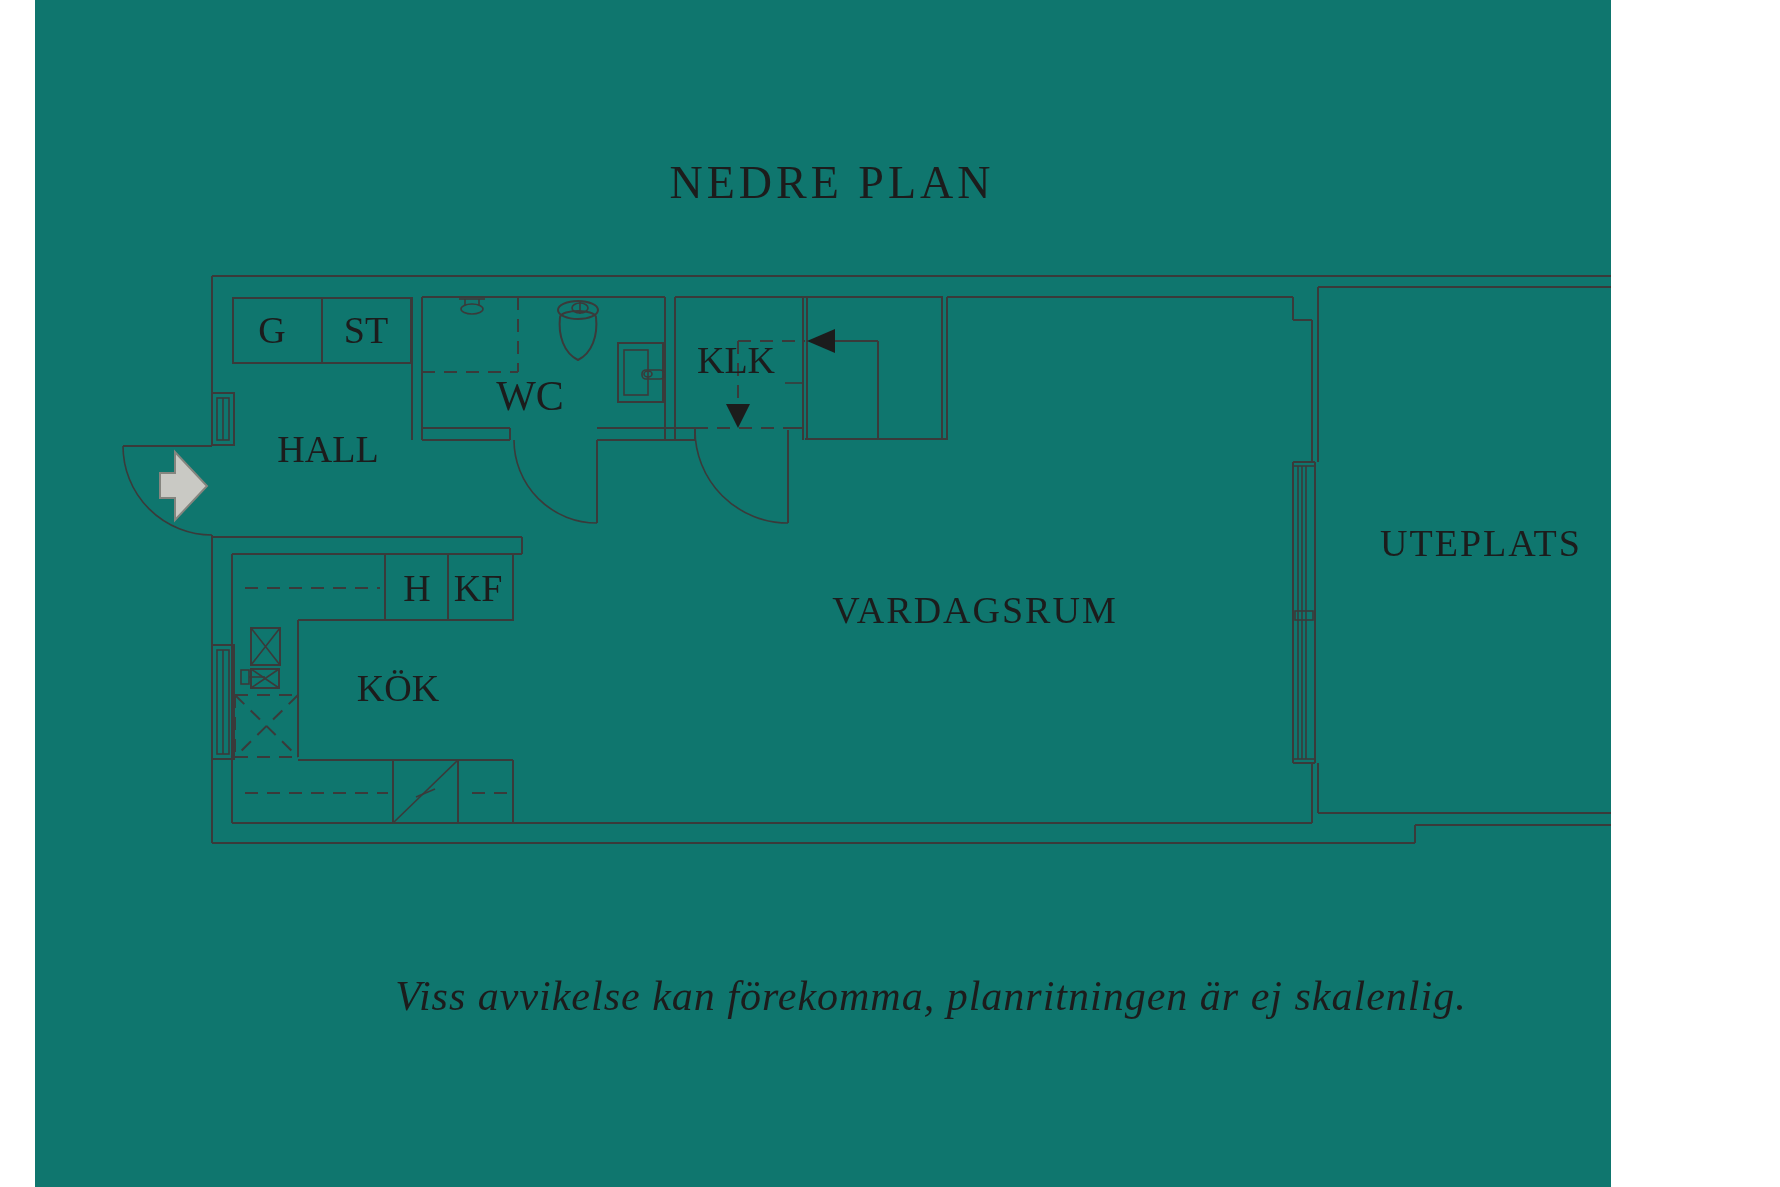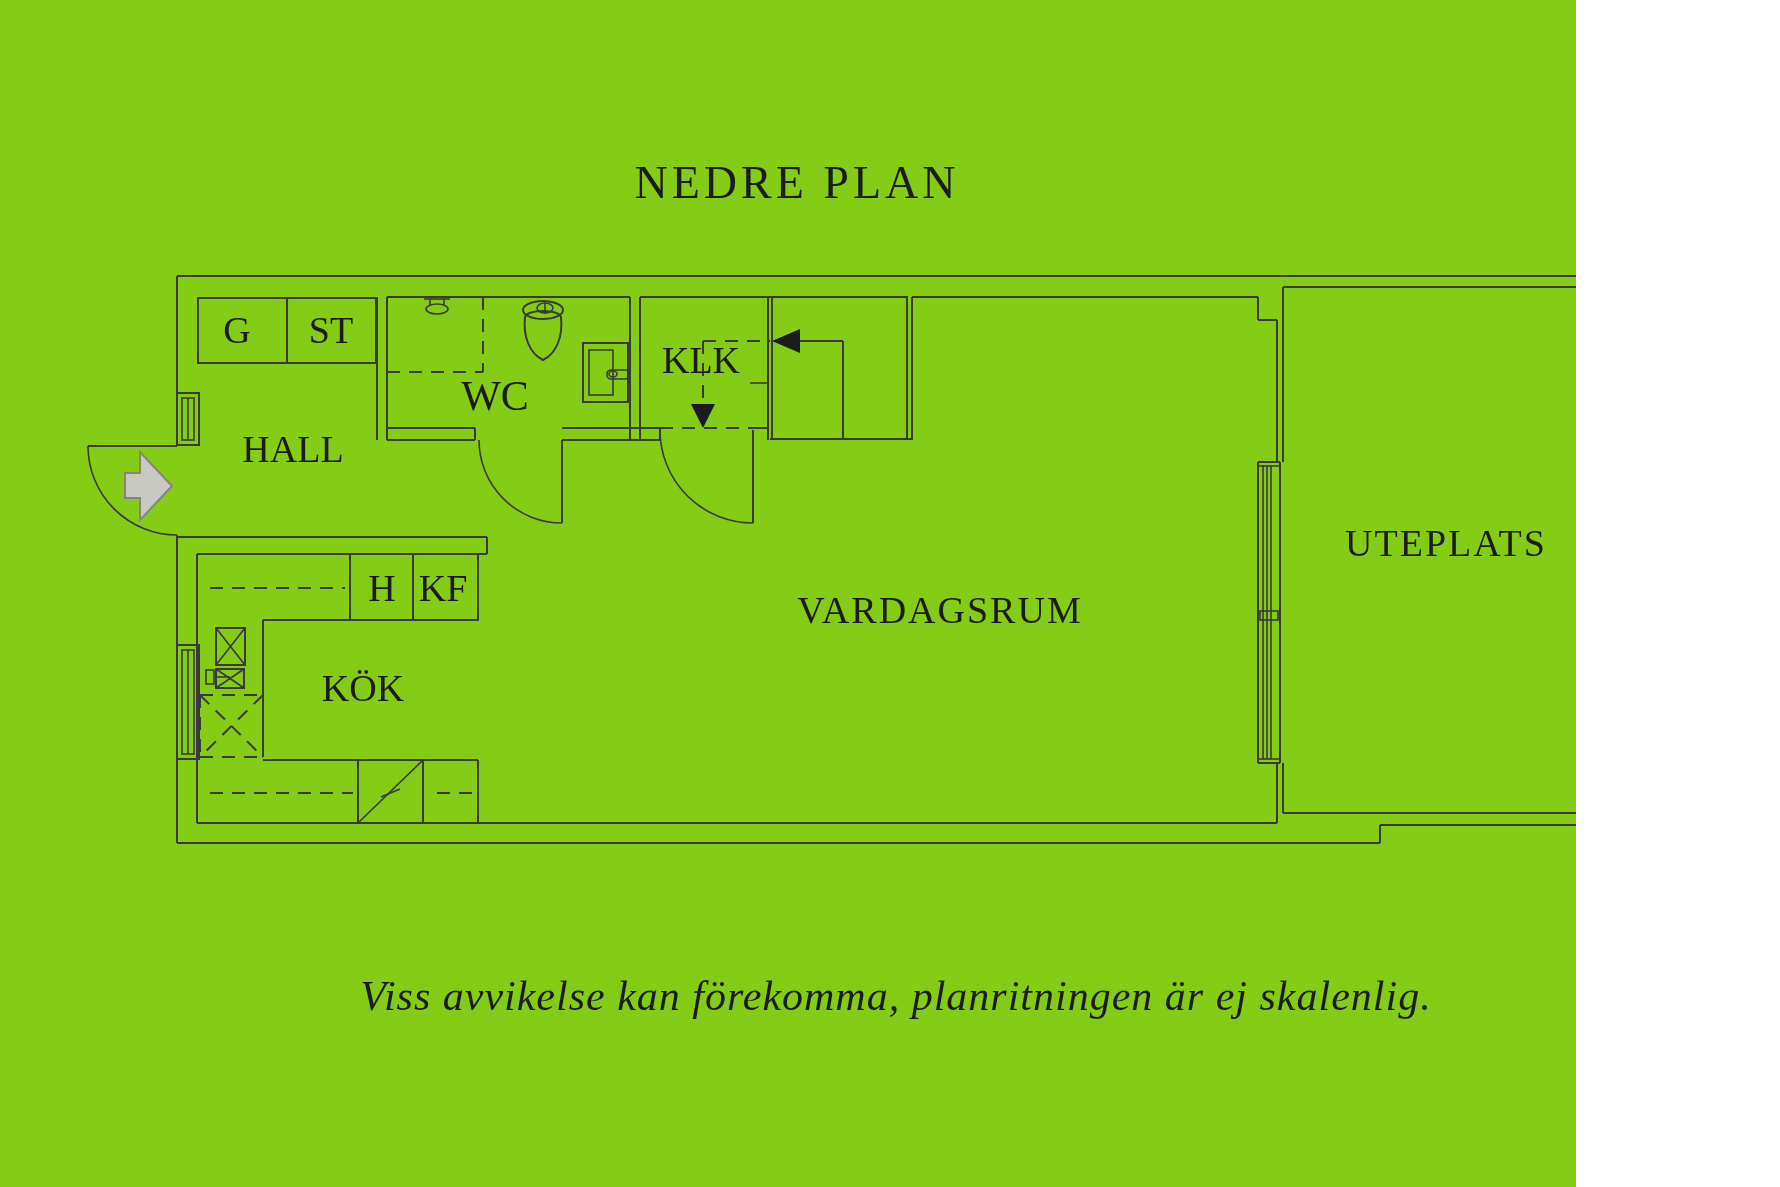--- a/index.html
+++ b/index.html
@@ -1,16 +1,16 @@
 <!DOCTYPE html>
 <html><head>
 <meta charset="utf-8">
 <style>
   html,body{margin:0;padding:0;background:#ffffff;}
-  .page{width:1576px;height:1187px;position:relative;background:#84cc16;overflow:hidden;}
+  .page{width:1576px;height:1187px;position:relative;background:#0f766e;overflow:hidden;margin-left:35px;}
   svg{display:block;}
   svg .ln{fill:none;stroke:#3a3a3a;stroke-width:2;stroke-linecap:butt;}
   svg .thin{stroke-width:1.6;}
   svg .dash{fill:none;stroke:#3a3a3a;stroke-width:2;stroke-dasharray:13 9;}
   svg .darkfill{fill:#1c1c1c;stroke:none;}
   svg .arrowfill{fill:#c9c9c4;stroke:#85857f;stroke-width:2;stroke-linejoin:miter;}
   svg text{fill:#1c1c1c;font-family:"Liberation Serif","DejaVu Serif",serif;}
   .roomlabel{font-size:38px;}
   .biglabel{font-size:42px;}
   .title{font-size:46px;letter-spacing:4px;}

